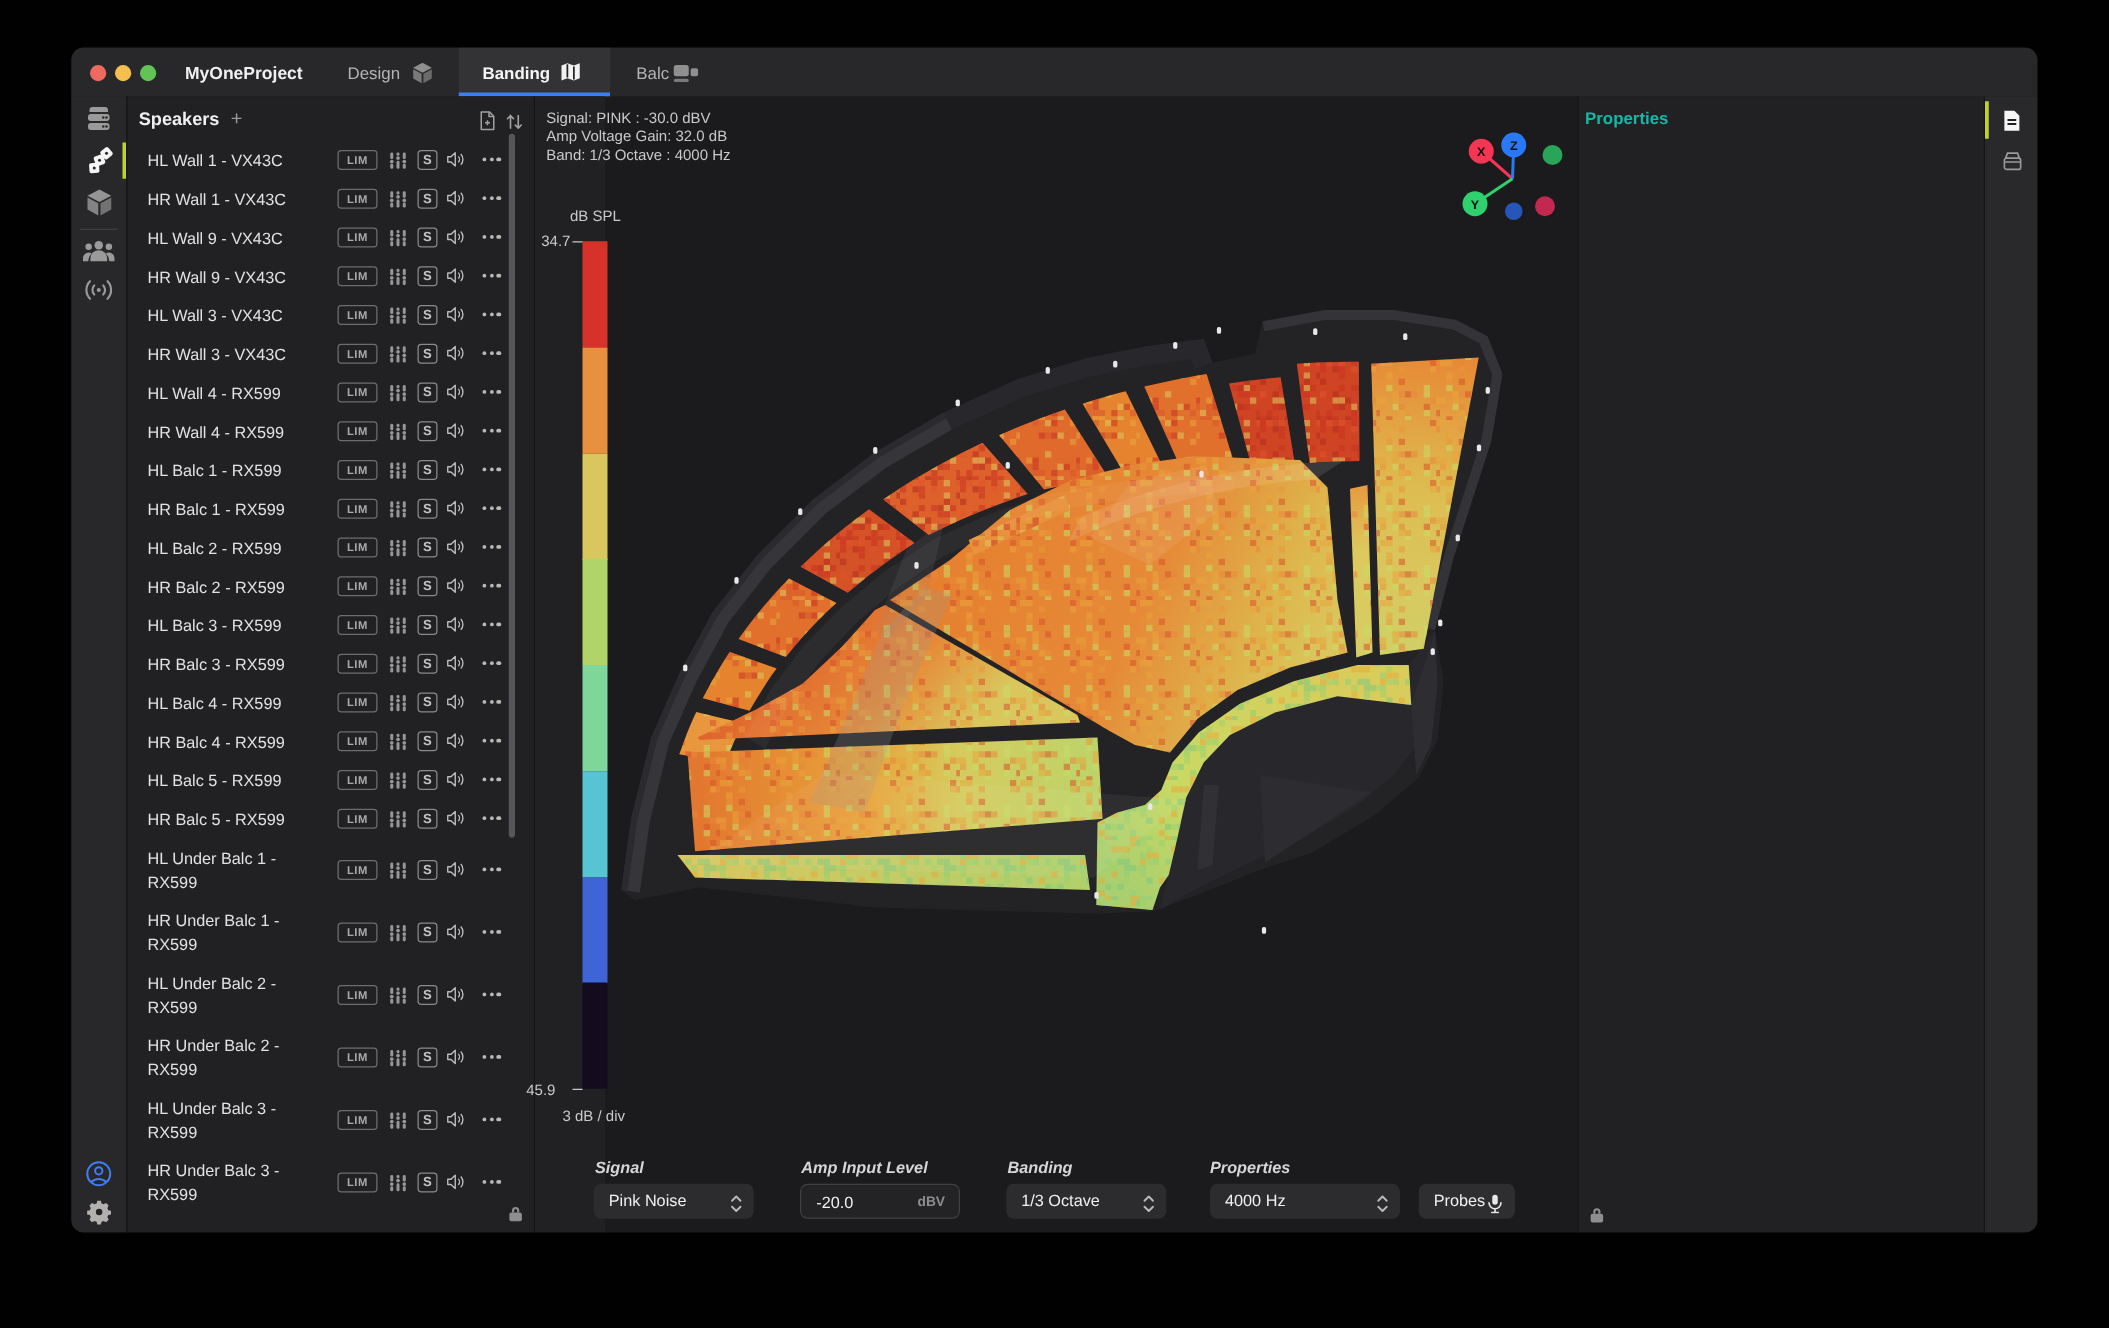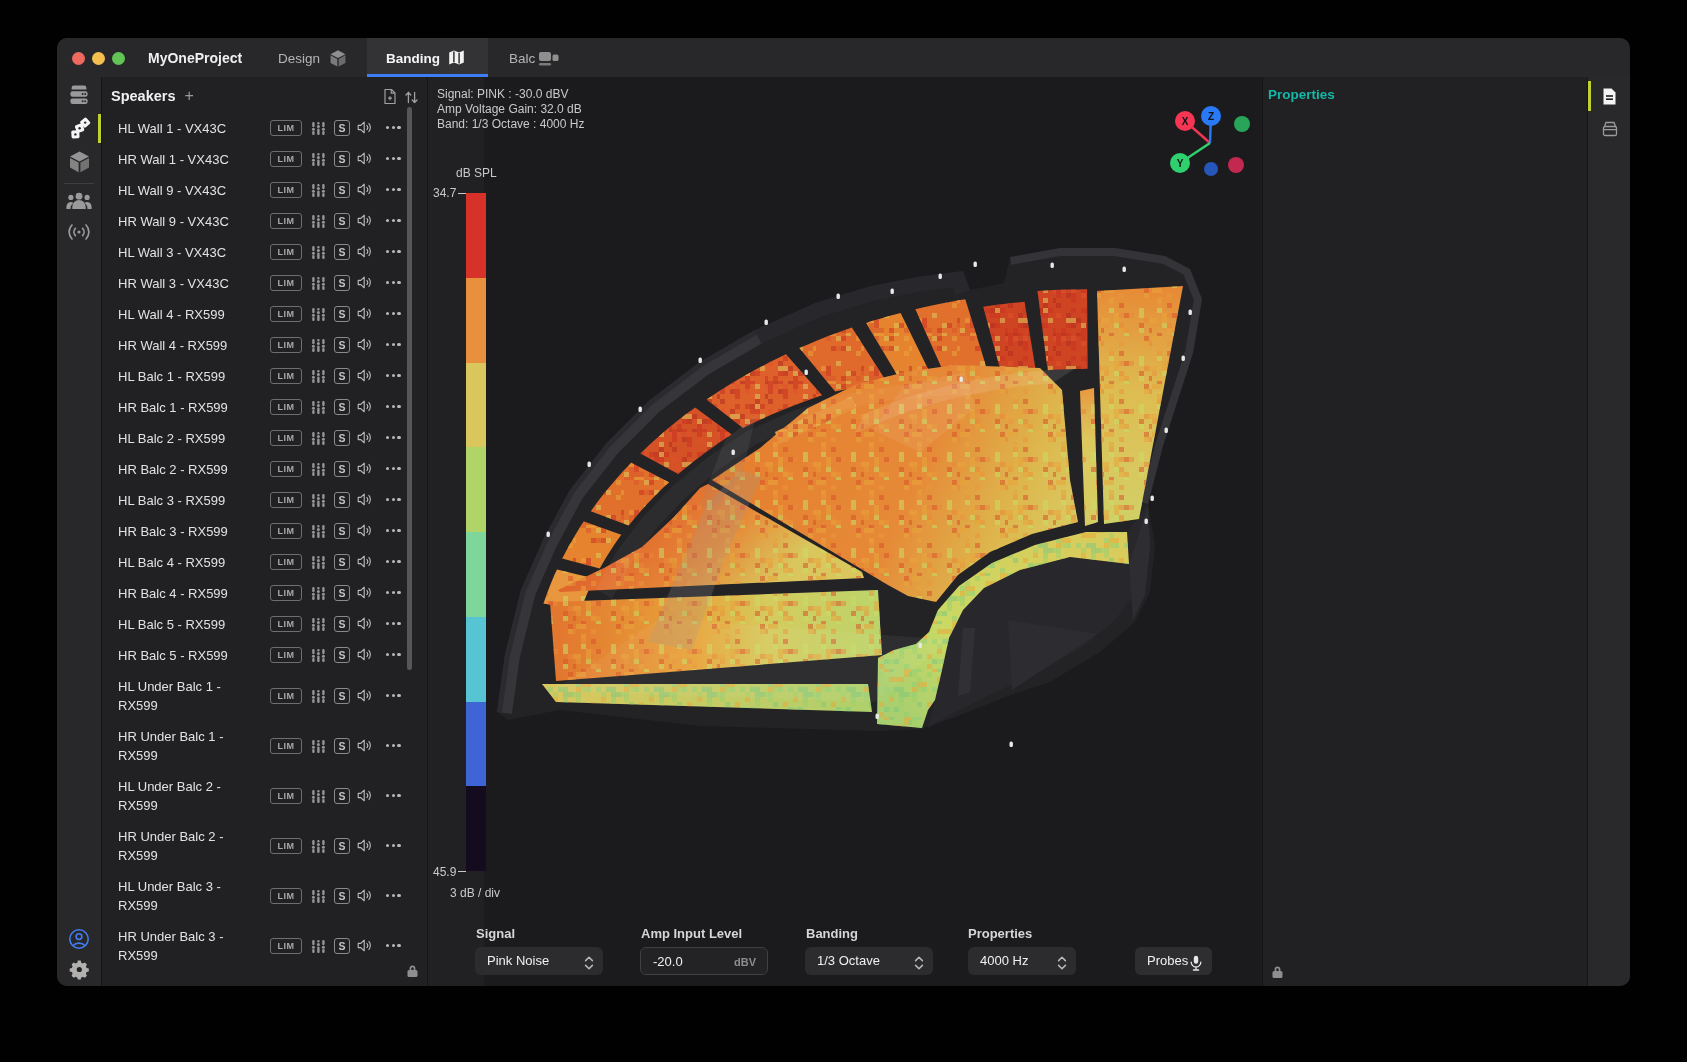--- a/index.html
+++ b/index.html
@@ -10,21 +10,21 @@
 #sidebar { position:absolute; left:0; top:39px; width:44px; height:909px; background:#28282a; }
 #spanel { position:absolute; left:44px; top:39px; width:383px; height:909px; background:#212124; }
 .rname { position:absolute; font-size:13px; color:#e2e2e2; line-height:19px; white-space:nowrap; }
 .lim { position:absolute; width:32px; height:16px; border:1px solid #6e6e6e; border-radius:3px; color:#a8a8a8; font-size:9px; font-weight:600; text-align:center; line-height:14px; letter-spacing:0.5px; }
 .sbtn { position:absolute; width:16px; height:16px; border:1px solid #8a8a8a; border-radius:3px; color:#c2c2c2; font-size:10.5px; font-weight:600; text-align:center; line-height:14px; }
 .dots { position:absolute; } .dots i { display:inline-block; width:3.4px; height:3.4px; border-radius:50%; background:#b9b9b9; margin-right:2.2px; vertical-align:top; }
 #props { position:absolute; left:1205px; top:39px; width:325px; height:909px; background:#212124; }
 #iconstrip { position:absolute; left:1530px; top:39px; width:43px; height:909px; background:#29292b; }
 .caninfo { position:absolute; left:437px; font-size:12px; color:#c9c9c9; }
 .cblbl { position:absolute; font-size:12px; color:#c9c9c9; }
-.lbl { position:absolute; font-size:13px; font-weight:700; color:#d6d6d6; }
+.lbl { position:absolute; font-size:13px; font-weight:700; color:#d6d6d6;font-style:italic; }
 .sel { position:absolute; top:947px; height:28px; background:#2c2c2f; border-radius:6px; color:#f0f0f0; font-size:13px; line-height:28px; padding-left:12px; }
 .panline { position:absolute; top:39px; width:1px; height:909px; background:#151517; }
 </style></head><body>
 <div id="win">
   <div id="titlebar"></div>
   <div id="tab-mapping"></div>
   <div class="tl" style="left:14.5px;background:#ee6a5f"></div>
   <div class="tl" style="left:34.5px;background:#f5bf4f"></div>
   <div class="tl" style="left:54.5px;background:#61c454"></div>
   <div style="position:absolute;left:91px;top:12px;font-size:14px;font-weight:700;color:#f0f0f0">MyOneProject</div>
@@ -1018,21 +1018,21 @@
 <div style="position:absolute;left:466px;top:277.8px;width:20px;height:85.2px;background:#e8903d"></div>
 <div style="position:absolute;left:466px;top:362.5px;width:20px;height:85.2px;background:#d9c75e"></div>
 <div style="position:absolute;left:466px;top:447.2px;width:20px;height:85.2px;background:#b0d468"></div>
 <div style="position:absolute;left:466px;top:532.0px;width:20px;height:85.2px;background:#7ed69a"></div>
 <div style="position:absolute;left:466px;top:616.8px;width:20px;height:85.2px;background:#57c4d4"></div>
 <div style="position:absolute;left:466px;top:701.5px;width:20px;height:85.2px;background:#3e64d6"></div>
 <div style="position:absolute;left:466px;top:786.2px;width:20px;height:85.2px;background:#150b1e"></div>
 <div class="cblbl" style="left:456px;top:166px">dB SPL</div>
 <div class="cblbl" style="left:433px;top:186px">34.7</div>
 <div style="position:absolute;left:458px;top:193px;width:8px;height:1px;background:#c9c9c9"></div>
-<div class="cblbl" style="left:433px;top:865px">45.9</div>
+<div class="cblbl" style="left:421px;top:865px">45.9</div>
 <div style="position:absolute;left:458px;top:871px;width:8px;height:1px;background:#c9c9c9"></div>
 <div class="cblbl" style="left:450px;top:886px">3 dB / div</div>
 
 <svg style="position:absolute;left:1150px;top:90px" width="120" height="100" viewBox="0 0 120 100">
   <line x1="60" y1="53" x2="35" y2="31" stroke="#f43554" stroke-width="2.4"></line>
   <line x1="60" y1="53" x2="61" y2="26" stroke="#2979f7" stroke-width="2.4"></line>
   <line x1="60" y1="53" x2="30" y2="73" stroke="#2fd06e" stroke-width="2.4"></line>
   <circle cx="35" cy="31" r="10" fill="#f43554"></circle>
     <text x="35" y="35" font-size="10" font-weight="700" text-anchor="middle" fill="#101014">X</text>
   <circle cx="61" cy="26" r="10" fill="#2979f7"></circle>
@@ -1054,21 +1054,21 @@
 <div class="lbl" style="left:641px;top:926px">Amp Input Level</div>
 <div class="sel" style="left:640px;width:128px;background:#232326;border:1px solid #404043">-20.0<span style="position:absolute;right:11px;top:0;color:#8d8d8d;font-size:11px;font-weight:700">dBV</span></div>
 <div class="lbl" style="left:806px;top:926px">Banding</div>
 <div class="sel" style="left:805px;width:128px">1/3 Octave<span style="position:absolute;right:9px;top:6px"><svg width="10" height="16" viewBox="0 0 10 16">
         <g stroke="#b9b9b9" stroke-width="1.5" fill="none" stroke-linecap="round" stroke-linejoin="round">
           <path d="M1.6,5.6 L5,2.2 L8.4,5.6"></path>
           <path d="M1.6,10.4 L5,13.8 L8.4,10.4"></path>
         </g>
       </svg></span></div>
 <div class="lbl" style="left:968px;top:926px">Properties</div>
-<div class="sel" style="left:968px;width:108px">4000 Hz<span style="position:absolute;right:9px;top:6px"><svg width="10" height="16" viewBox="0 0 10 16">
+<div class="sel" style="left:968px;width:152px">4000 Hz<span style="position:absolute;right:9px;top:6px"><svg width="10" height="16" viewBox="0 0 10 16">
         <g stroke="#b9b9b9" stroke-width="1.5" fill="none" stroke-linecap="round" stroke-linejoin="round">
           <path d="M1.6,5.6 L5,2.2 L8.4,5.6"></path>
           <path d="M1.6,10.4 L5,13.8 L8.4,10.4"></path>
         </g>
       </svg></span></div>
 <div class="sel" style="left:1135px;width:77px;background:#2e2e31">Probes<span style="position:absolute;right:10px;top:6px"><svg width="12" height="16" viewBox="0 0 12 16">
         <g stroke="#e8e8e8" stroke-width="1.3" fill="none" stroke-linecap="round">
           <rect x="3.8" y="0.8" width="4.4" height="8" rx="2.2" fill="#e8e8e8" stroke="none"></rect>
           <path d="M1.2,7.2 a4.8,4.8 0 0 0 9.6,0 M6,12.4 V15 M3.4,15 h5.2"></path>
         </g>

